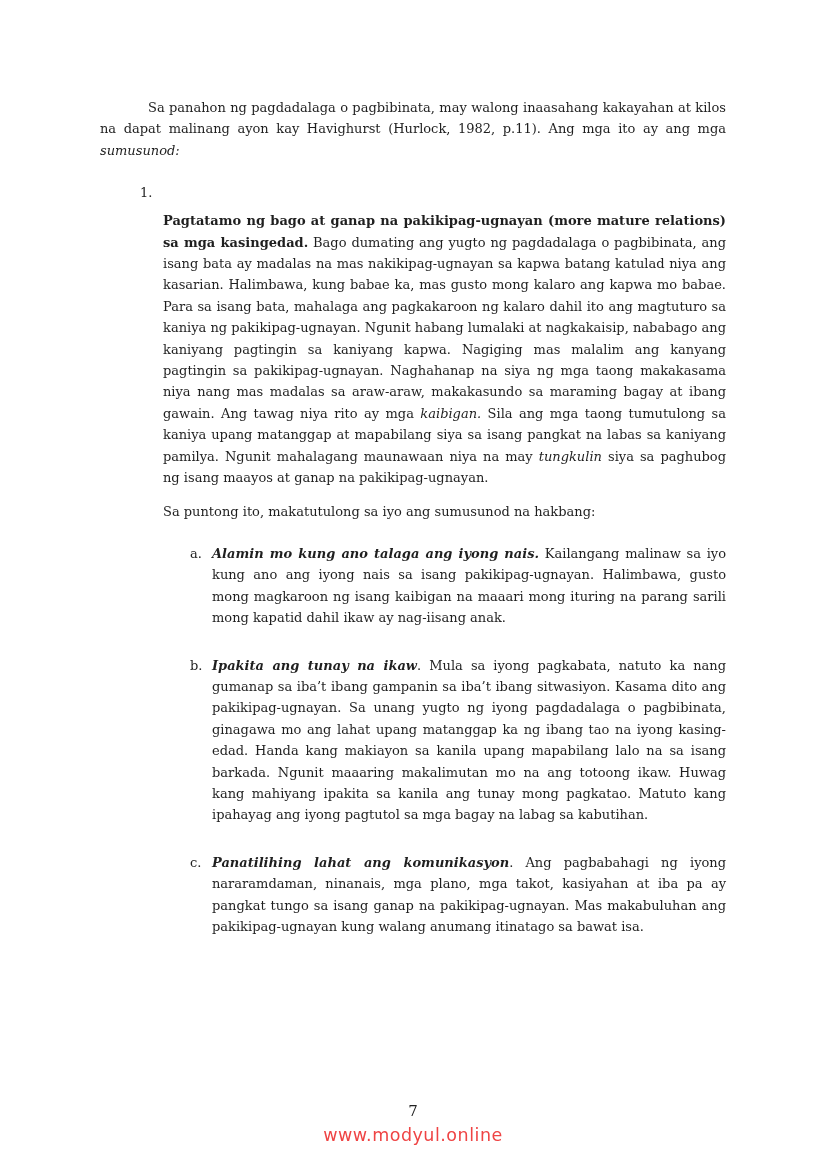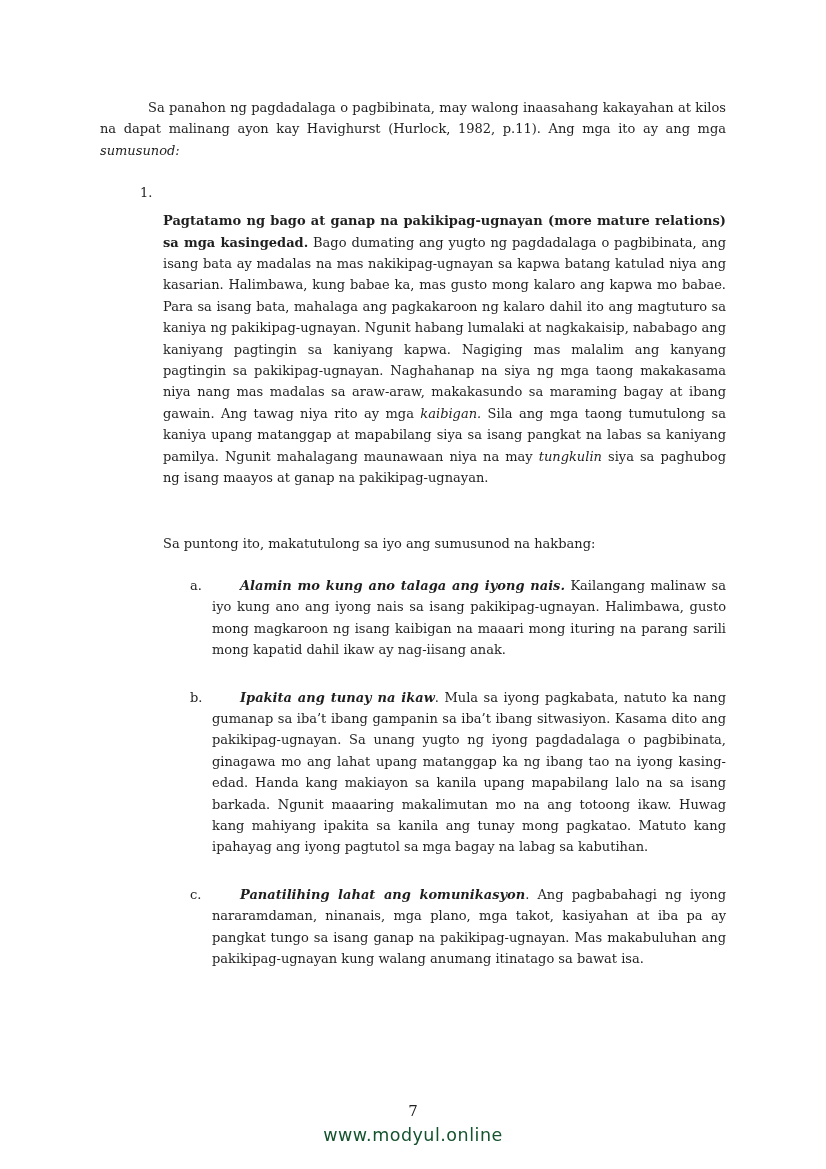--- a/index.html
+++ b/index.html
@@ -23,34 +23,34 @@
     top: 97px;
     width: 626px;
     font-size: 13px;
     line-height: 21.4px;
     text-align: justify;
   }
   p { margin: 0; }
   .intro { text-indent: 48px; margin-bottom: 21px; }
   .ital { font-style: italic; }
   .bold { font-weight: bold; }
-  .bold-ital { font-weight: bold; font-style: italic; margin-left: 28px; }
+  .bold-ital { font-weight: bold; font-style: italic; }
 
   .li-row {
     display: flex;
     align-items: flex-start;
     margin-bottom: 0;
   }
   .li-row.level1 { margin-left: 40px; }
   .li-row.level1 .marker { flex: 0 0 23px; }
   .li-row.level1 .li-body { flex: 1; margin-top: 28px; }
 
   .connector {
     margin-left: 63px;
-    margin-top: 44px;
+    margin-top: 12px;
     margin-bottom: 21px;
   }
 
   .li-row.level2 { margin-left: 90px; margin-bottom: 26px; }
   .li-row.level2 .marker { flex: 0 0 22px; }
   .li-row.level2 .li-body { flex: 1; }
   .li-row.level2:last-child { margin-bottom: 0; }
 
   .marker { text-align: left; }
 
@@ -62,21 +62,21 @@
     text-align: center;
   }
   .page-number {
     font-size: 15px;
     color: #222222;
     margin-bottom: 5px;
   }
   .watermark {
     font-family: "DejaVu Sans", "Liberation Sans", sans-serif;
     font-size: 17.5px;
-    color: #14532d;
+    color: #ef4444;
     letter-spacing: 0.5px;
   }
 </style>
 </head>
 <body>
 
 <div class="page">
   <div class="content">
 
     <p class="intro"><span>Sa panahon ng pagdadalaga o pagbibinata, may walong inaasahang kakayahan at kilos na dapat malinang ayon kay Havighurst (Hurlock, 1982, p.11). Ang mga ito ay ang mga </span><span class="ital">sumusunod:</span></p>

